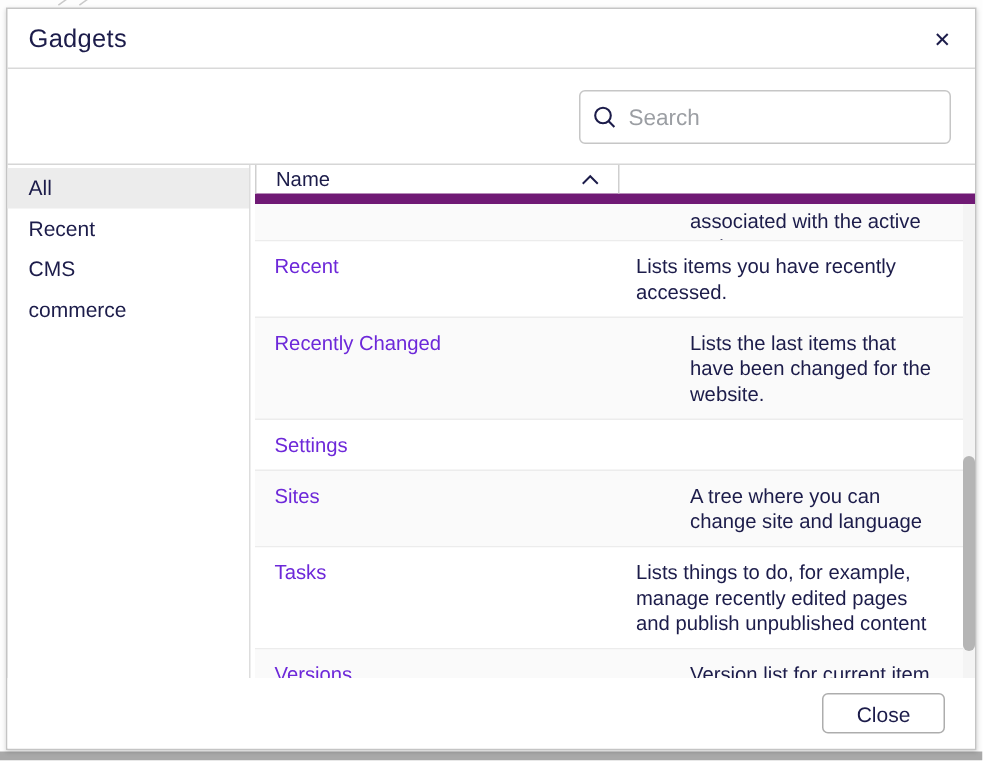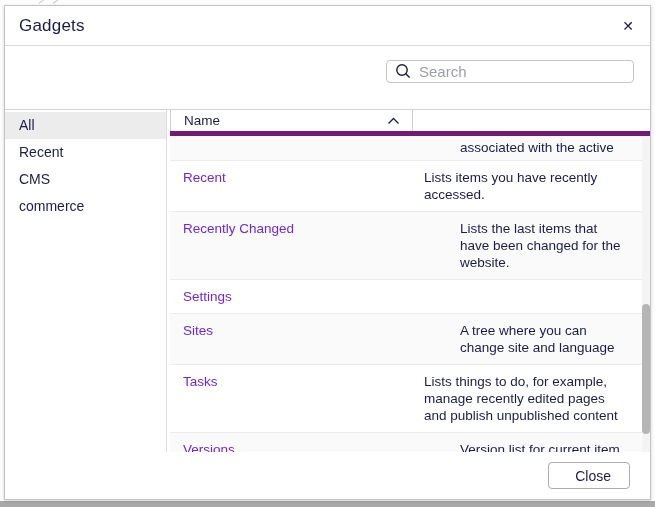--- a/index.html
+++ b/index.html
@@ -20,21 +20,21 @@
   }
   .dlg-header{
     height:40px;display:flex;align-items:center;justify-content:space-between;
     border-bottom:1px solid #d9d9d9;padding:0 12px 0 14px;box-sizing:border-box;gap:24px;
   }
   .dlg-title{font-size:17px;color:#1c1c4a;letter-spacing:.2px;}
   .close-x{font-size:14px;color:#1c1c4a;cursor:pointer;padding:2px 4px;line-height:1;}
 
   .search-row{height:63px;position:relative;}
   .search-box{
-    position:absolute;right:16px;top:14px;width:248px;height:23px;
+    position:absolute;right:16px;top:14px;width:248px;height:36px;
     border:1px solid #c6c6c6;border-radius:4px;box-sizing:border-box;
     display:flex;align-items:center;padding:0 8px;background:#fff;gap:5px;
   }
   .search-box svg{flex:0 0 auto;}
   .search-box input{
     border:none;outline:none;flex:1;font-size:15px;color:#1c1c4a;
     font-family:"Liberation Sans","DejaVu Sans",sans-serif;background:transparent;min-width:0;
   }
   .search-box input::placeholder{color:#9b9ea3;}
 
@@ -43,21 +43,21 @@
     border-top:1px solid #d6d6d6;border-bottom:1px solid #e5e5e5;
     display:flex;box-sizing:border-box;
   }
   .sidebar{width:162px;border-right:1px solid #dddddd;box-sizing:border-box;padding-top:2px;flex:0 0 auto;}
   .side-item{
     padding:5px 14px;font-size:14px;color:#1c1c4a;line-height:17px;cursor:pointer;
   }
   .side-item.selected{background:#ececec;}
 
   .table{flex:1;position:relative;display:flex;flex-direction:column;overflow:hidden;padding-left:3px;box-sizing:border-box;}
-  .thead{display:flex;height:26px;border-bottom:5px solid #701a75;box-sizing:border-box;flex:0 0 auto;}
+  .thead{display:flex;height:26px;border-bottom:7px solid #701a75;box-sizing:border-box;flex:0 0 auto;}
   .th-name{
     width:243px;box-sizing:border-box;border-left:1px solid #cfcfcf;border-right:1px solid #cfcfcf;
     display:flex;align-items:center;justify-content:space-between;
     padding:0 12px 0 13px;font-size:13.5px;color:#1c1c4a;cursor:pointer;
   }
   .th-desc{flex:1;}
   .tbody{flex:1;position:relative;overflow:hidden;}
   .t-row{display:flex;border-bottom:1px solid #ececec;background:#ffffff;}
   .t-row.alt{background:#fafafa;gap:36px;}
   .t-row.partial{height:24px;overflow:hidden;}
@@ -73,21 +73,20 @@
   .vthumb{position:absolute;right:0;top:168px;width:8px;height:130px;background:#b5b5b5;border-radius:5px;}
 
   .dlg-footer{
     position:absolute;left:0;bottom:0;width:100%;height:47px;box-sizing:border-box;
     display:flex;align-items:center;justify-content:flex-end;padding-right:20px;background:#fff;
   }
   .btn-close{
     min-width:82px;height:27px;background:#fff;border:1px solid #adadad;border-radius:4px;
     font-size:14px;color:#1c1c4a;font-family:"Liberation Sans","DejaVu Sans",sans-serif;cursor:pointer;
     padding:0 18px;
-    text-align:right;
   }
 </style>
 </head>
 <body>
 
 <div class="bg-artifact"></div>
 <div class="bg-artifact a2"></div>
 <div class="bg-bottom"></div>
 
 <div class="dialog">

